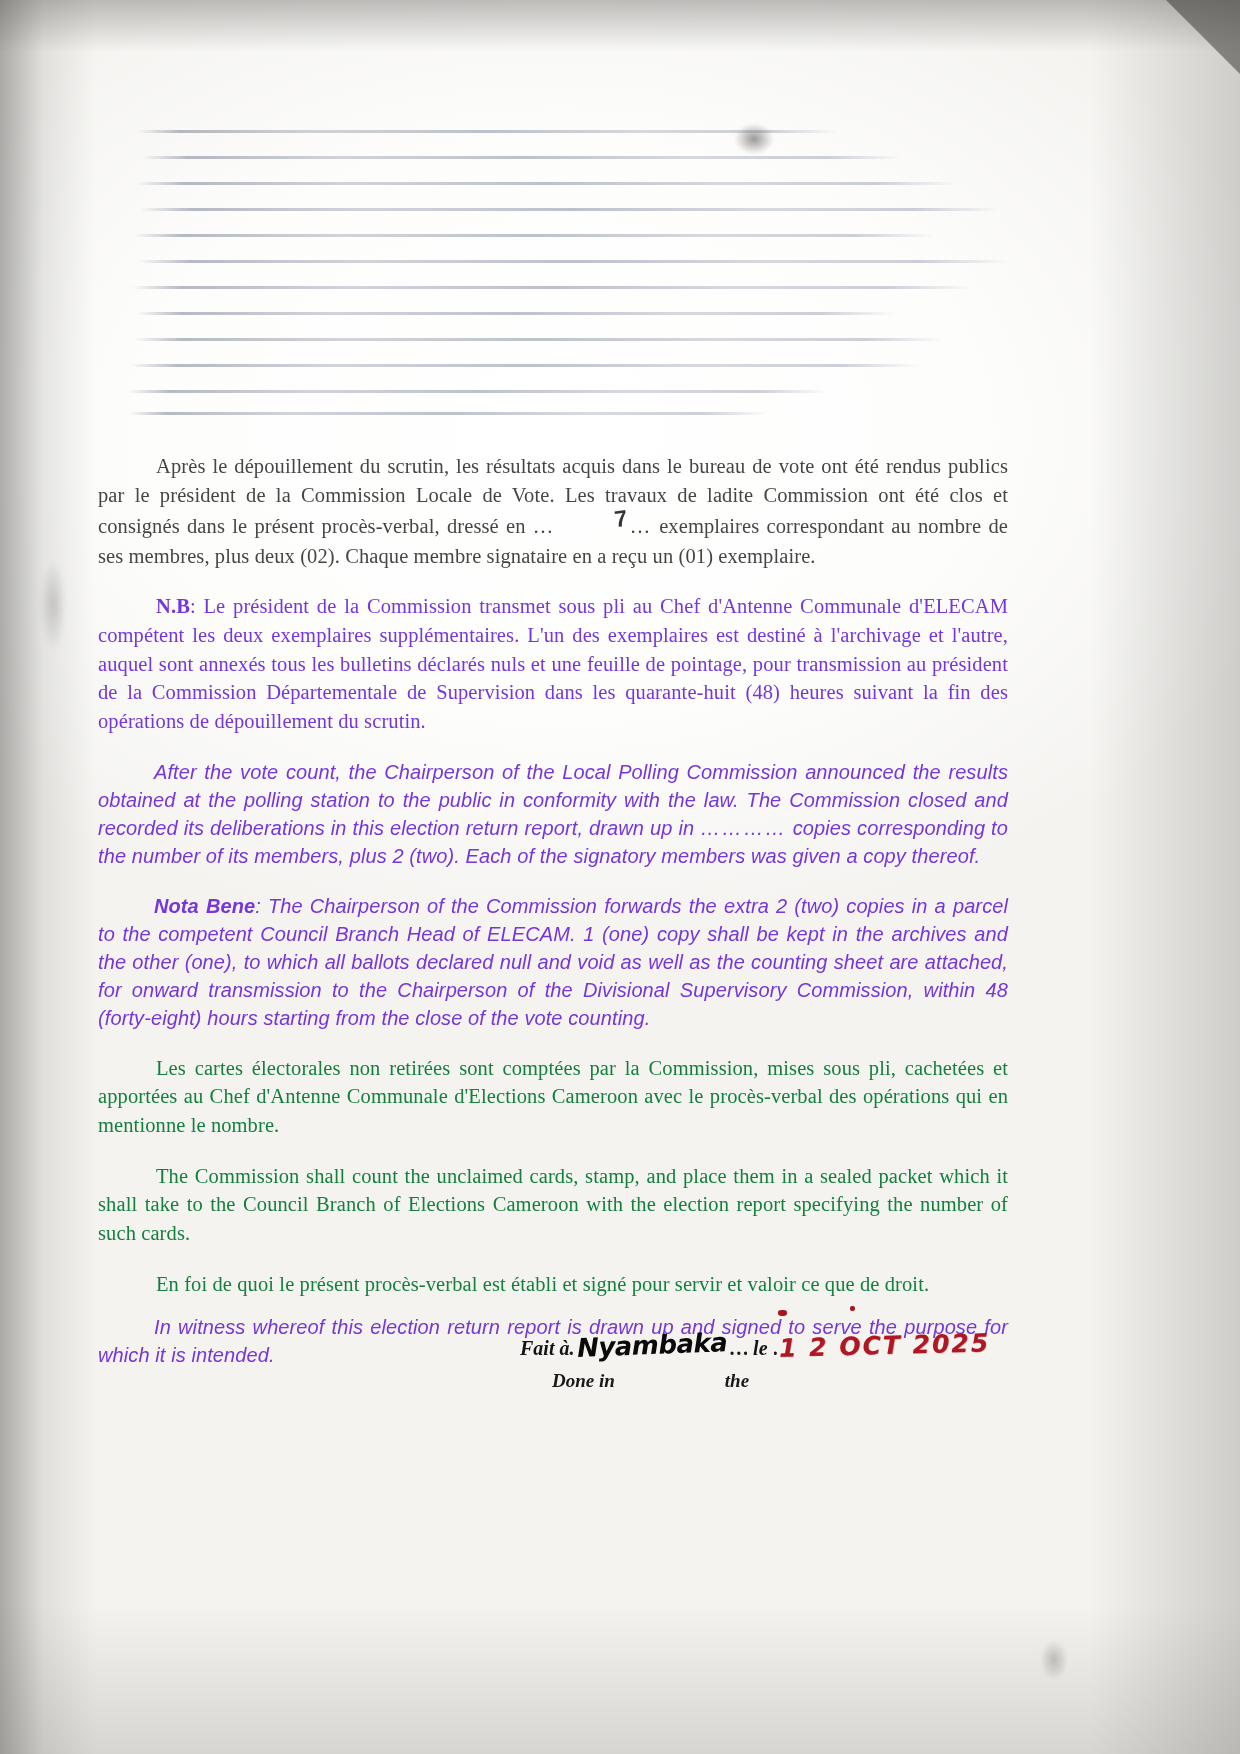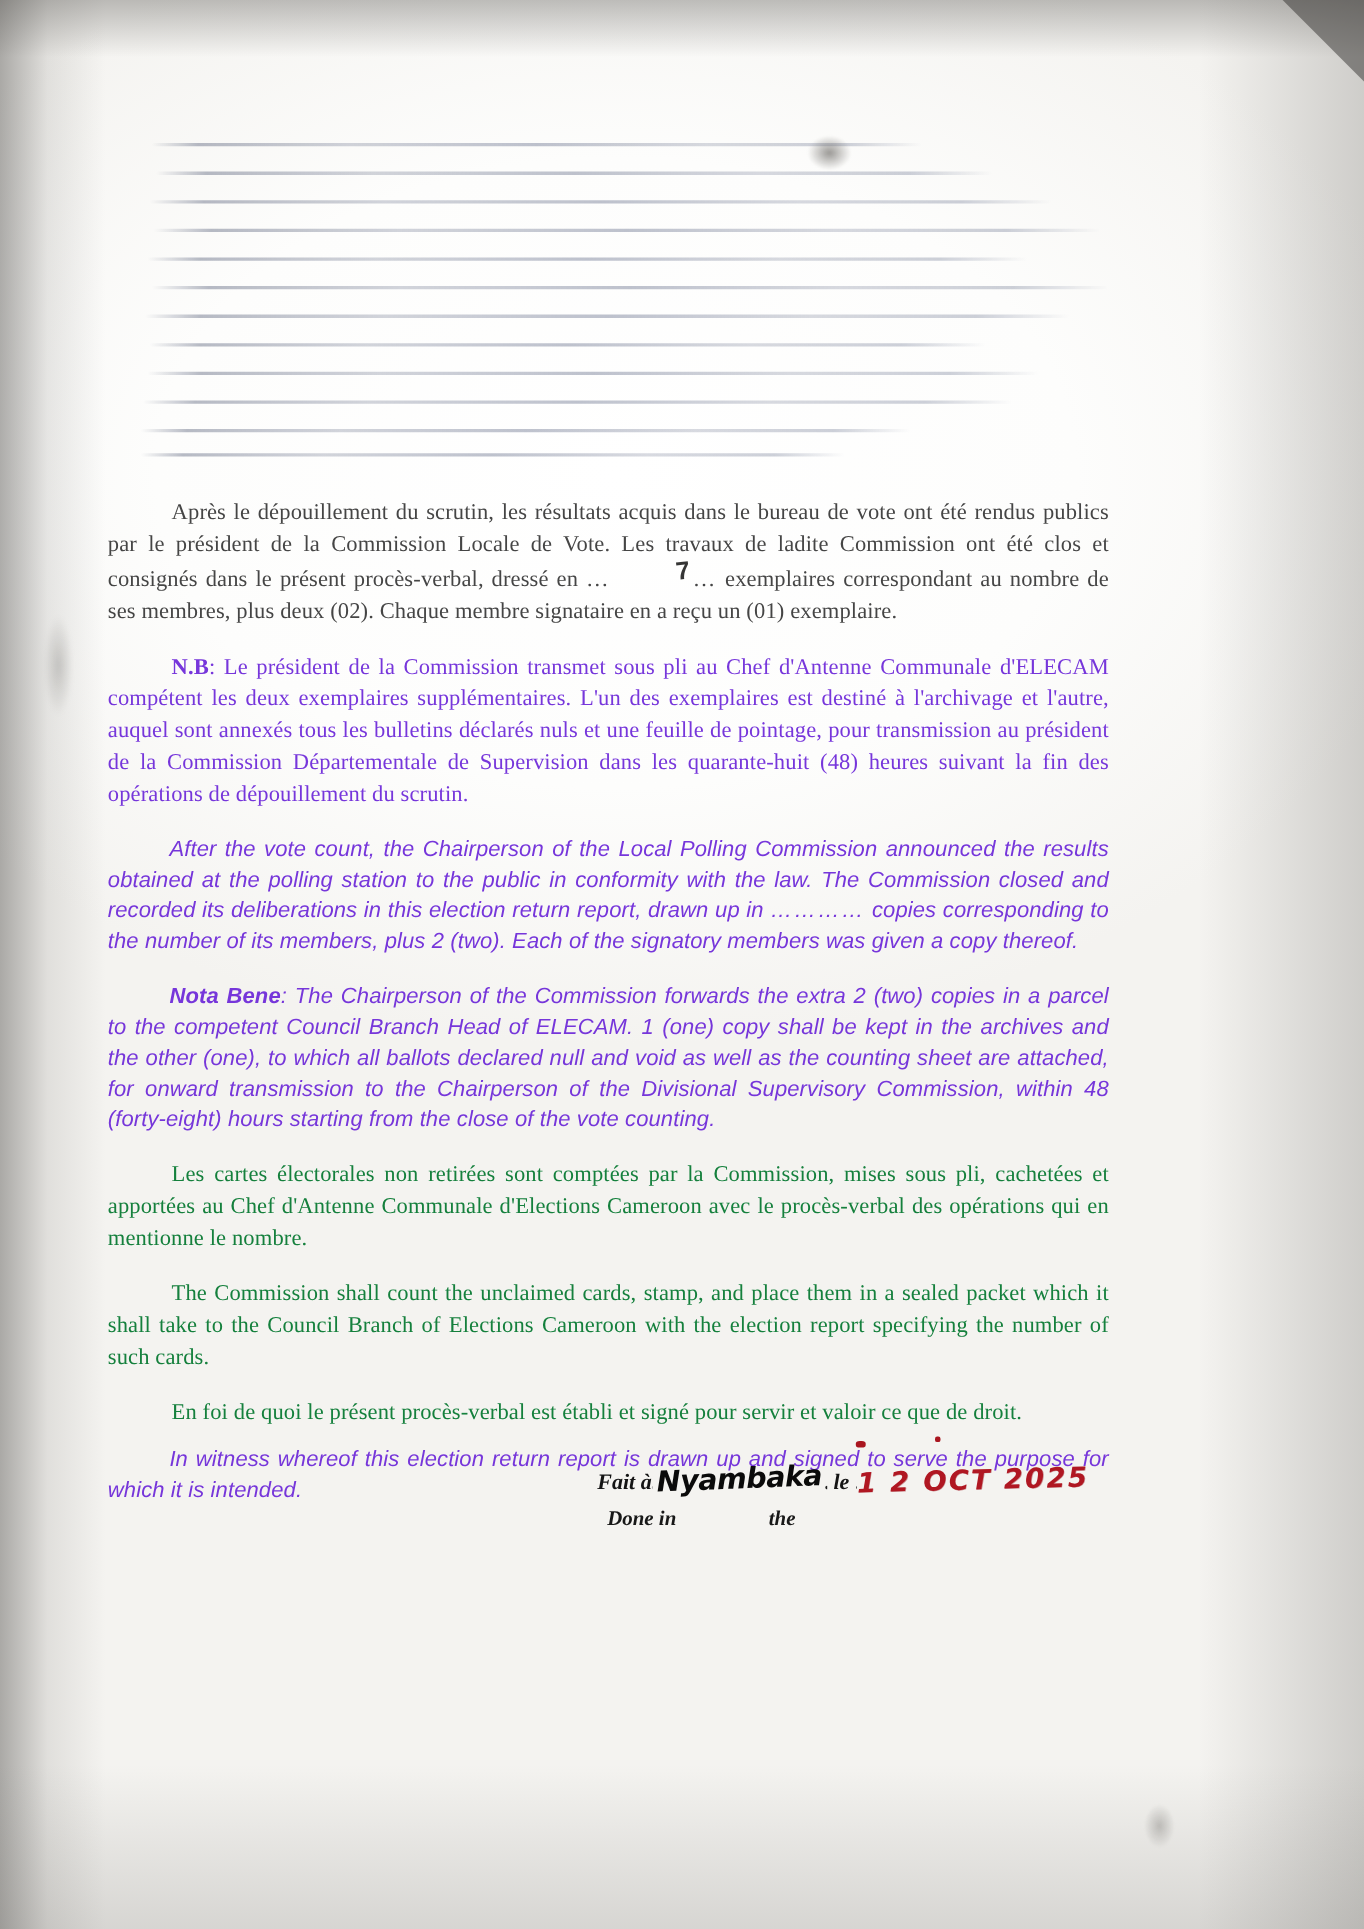--- a/index.html
+++ b/index.html
@@ -158,21 +158,21 @@
   .sig-row {
     position: relative;
     display: flex;
     align-items: flex-end;
     font-size: 20px;
     font-style: italic;
     font-weight: bold;
     color: #141414;
     white-space: nowrap;
   }
-  .sig-label { font-style: italic; font-weight: bold; margin-left: 23px; }
+  .sig-label { font-style: italic; font-weight: bold; }
   .dotfill {
     display: inline-block;
     letter-spacing: 2px;
     color: #1a1a1a;
     overflow: hidden;
   }
   .hand-place {
     font-family: "DejaVu Sans", sans-serif;
     font-weight: bold;
     font-size: 26px;
@@ -194,21 +194,21 @@
   }
   .sig-sub {
     display: flex;
     font-size: 19px;
     font-style: italic;
     font-weight: bold;
     color: #181818;
     margin-top: 10px;
   }
   .sub-done { margin-left: 32px; }
-  .sub-the { margin-left: 84px; }
+  .sub-the { margin-left: 110px; }
 
   .stamp-speck {
     position: absolute;
     background: #a9151f;
     border-radius: 40%;
   }
 </style>
 </head>
 <body>
 

